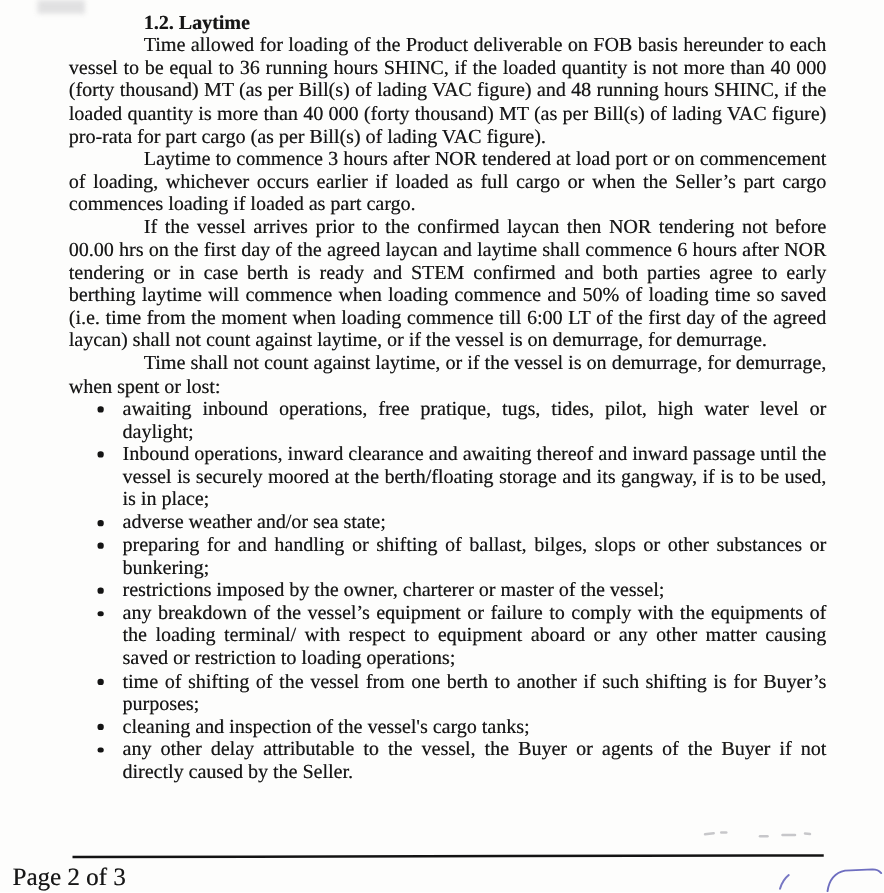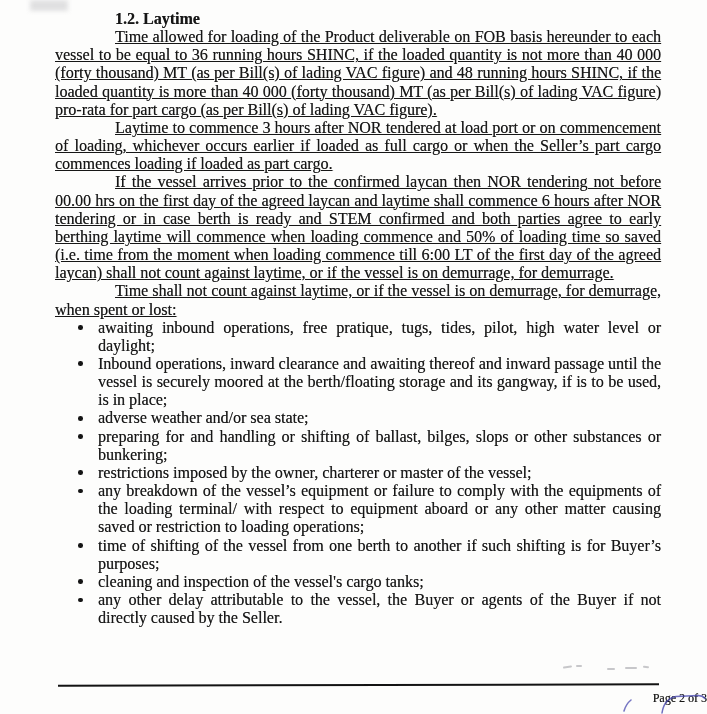--- a/index.html
+++ b/index.html
@@ -36,21 +36,20 @@
     text-shadow: 0.25px 0 0 rgba(0,0,0,0.55);
   }
   .heading {
     font-weight: bold;
     text-indent: 60px;
   }
   .para {
     margin: 0;
     text-indent: 60px;
     text-align: justify;
-    text-decoration: underline;
   }
   .bullet-list {
     margin: 0;
     padding: 0;
     list-style: none;
   }
   .bullet-item {
     position: relative;
     padding-left: 43px;
     text-align: justify;
@@ -90,22 +89,22 @@
     width: 601px;
     height: 2.4px;
     background: #131313;
     transform: rotate(-0.12deg);
   }
   .page-label {
     position: absolute;
     left: 10px;
     right: 0;
     top: 691px;
-    text-align: right;
-    font-size: 12px;
+    text-align: left;
+    font-size: 20px;
     text-shadow: 0.25px 0 0 rgba(0,0,0,0.55);
   }
   .ink-marks {
     position: absolute;
     left: 612px;
     top: 686px;
     width: 95px;
     height: 28px;
   }
 </style>

